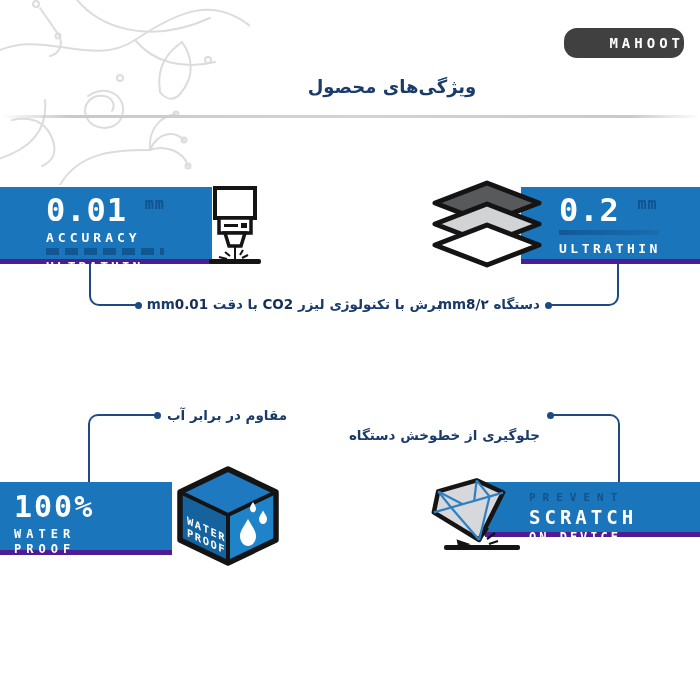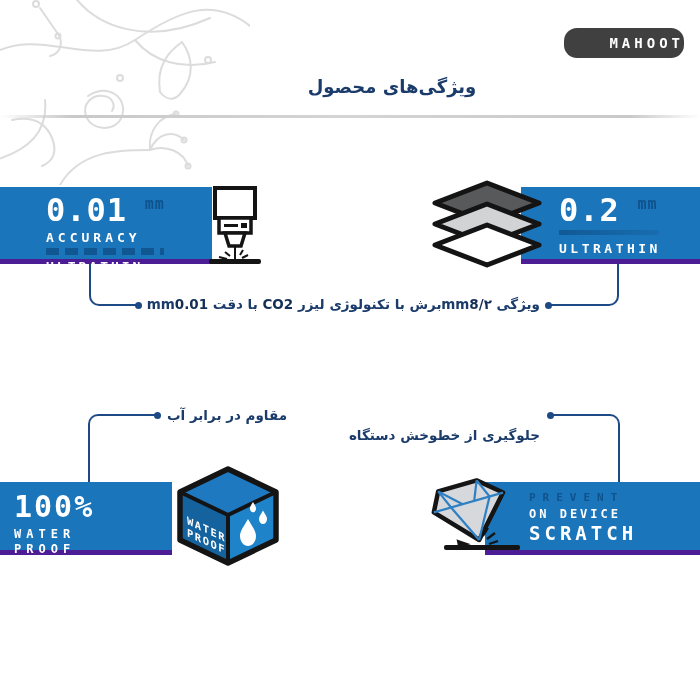--- a/index.html
+++ b/index.html
@@ -19,21 +19,21 @@
   .page-title{position:absolute;top:76px;left:0;width:700px;text-align:center;
               font-size:18px;font-weight:bold;color:#1b3c6b;direction:rtl;margin-left:42px;}
   .divider{position:absolute;top:115px;left:0;width:700px;height:3px;
            background:linear-gradient(90deg,rgba(190,190,190,0) 0%,#c9c9c9 10%,#d4d4d4 50%,#c9c9c9 90%,rgba(190,190,190,0) 100%);}
 
   
   .banner{position:absolute;background:#1b75bb;border-bottom:5px solid #4c1d95;color:#fff;box-sizing:border-box;}
   .b-accuracy{left:0;top:187px;width:212px;height:77px;padding:7px 0 0 46px;}
   .b-ultrathin{left:521px;top:187px;width:179px;height:77px;padding:7px 0 0 38px;}
   .b-water{left:0;top:482px;width:172px;height:73px;padding:10px 0 0 14px;}
-  .b-scratch{left:485px;top:482px;width:215px;height:73px;padding:9px 0 0 44px;}
+  .b-scratch{left:485px;top:482px;width:215px;height:55px;padding:9px 0 0 44px;}
 
   .big-val{font-size:32px;font-weight:bold;letter-spacing:1px;line-height:1;display:inline-block;vertical-align:top;}
   .ghost{color:rgba(8,62,112,0.62);}
   .ghost-unit{font-size:15px;font-weight:bold;letter-spacing:1px;margin-left:8px;display:inline-block;vertical-align:baseline;}
   .b-label{font-size:13px;font-weight:bold;letter-spacing:4px;line-height:1;}
   .ghost-bar{height:7px;background:repeating-linear-gradient(90deg,rgba(8,62,112,0.55) 0 13px,rgba(8,62,112,0) 13px 19px);}
   .ghost-line{height:5px;background:linear-gradient(90deg,rgba(8,62,112,0.5),rgba(8,62,112,0.15));}
 
   
   .conn{position:absolute;border:0 solid #1d4a85;}
@@ -136,21 +136,21 @@
       <polygon points="59,3 111,23 59,43 7,23" fill="#58595b"></polygon>
       <polygon points="59,24 111,44 59,64 7,44" fill="#d1d3d4"></polygon>
       <polygon points="59,45 111,65 59,85 7,65" fill="#ffffff"></polygon>
     </g>
   </svg>
 
   <div class="conn conn-b">
       <span class="dot"></span>
     </div>
   <div class="caption cap-b">
-    <span>ویژگی </span><span class="cap-bold">8/۲</span><span dir="ltr"> mm</span>
+    <span>دستگاه </span><span class="cap-bold">8/۲</span><span dir="ltr"> mm</span>
   </div>
 
   <div class="caption cap-c">مقاوم در برابر آب</div>
   <div class="conn conn-c">
       <span class="dot"></span>
     </div>
 
   <div class="banner b-water techno">
     <div class="big-val" style="font-size:30px;letter-spacing:2px;">100%</div>
     <div class="b-label" style="margin-top:6px;font-size:12px;letter-spacing:5px;">WATER</div>
@@ -178,22 +178,22 @@
     </g>
   </svg>
 
   <div class="caption cap-d">جلوگیری از خطوخش دستگاه</div>
   <div class="conn conn-d">
       <span class="dot"></span>
     </div>
 
   <div class="banner b-scratch techno">
     <div class="ghost" style="font-size:11px;font-weight:bold;letter-spacing:7px;">PREVENT</div>
+    <div class="b-label" style="margin-top:4px;font-size:19px;letter-spacing:4px;">SCRATCH</div>
     <div class="b-label" style="margin-top:4px;font-size:12px;letter-spacing:3px;">ON DEVICE</div>
-    <div class="b-label" style="margin-top:4px;font-size:19px;letter-spacing:4px;">SCRATCH</div>
   </div>
 
   <svg class="icon-abs" style="left:420px;top:475px;" width="112" height="84" viewBox="0 0 112 84">
     <g transform="rotate(-16 52 40)">
       <polygon points="26,8 66,8 88,27 52,66 16,27" fill="#d6d8db" stroke="#151515" stroke-width="4.5" stroke-linejoin="round"></polygon>
       <g stroke="#2f80c3" stroke-width="2.2" fill="none">
         <line x1="16" y1="27" x2="88" y2="27"></line>
         <line x1="26" y1="8" x2="34" y2="27"></line>
         <line x1="66" y1="8" x2="58" y2="27"></line>
         <line x1="26" y1="8" x2="46" y2="27"></line>

